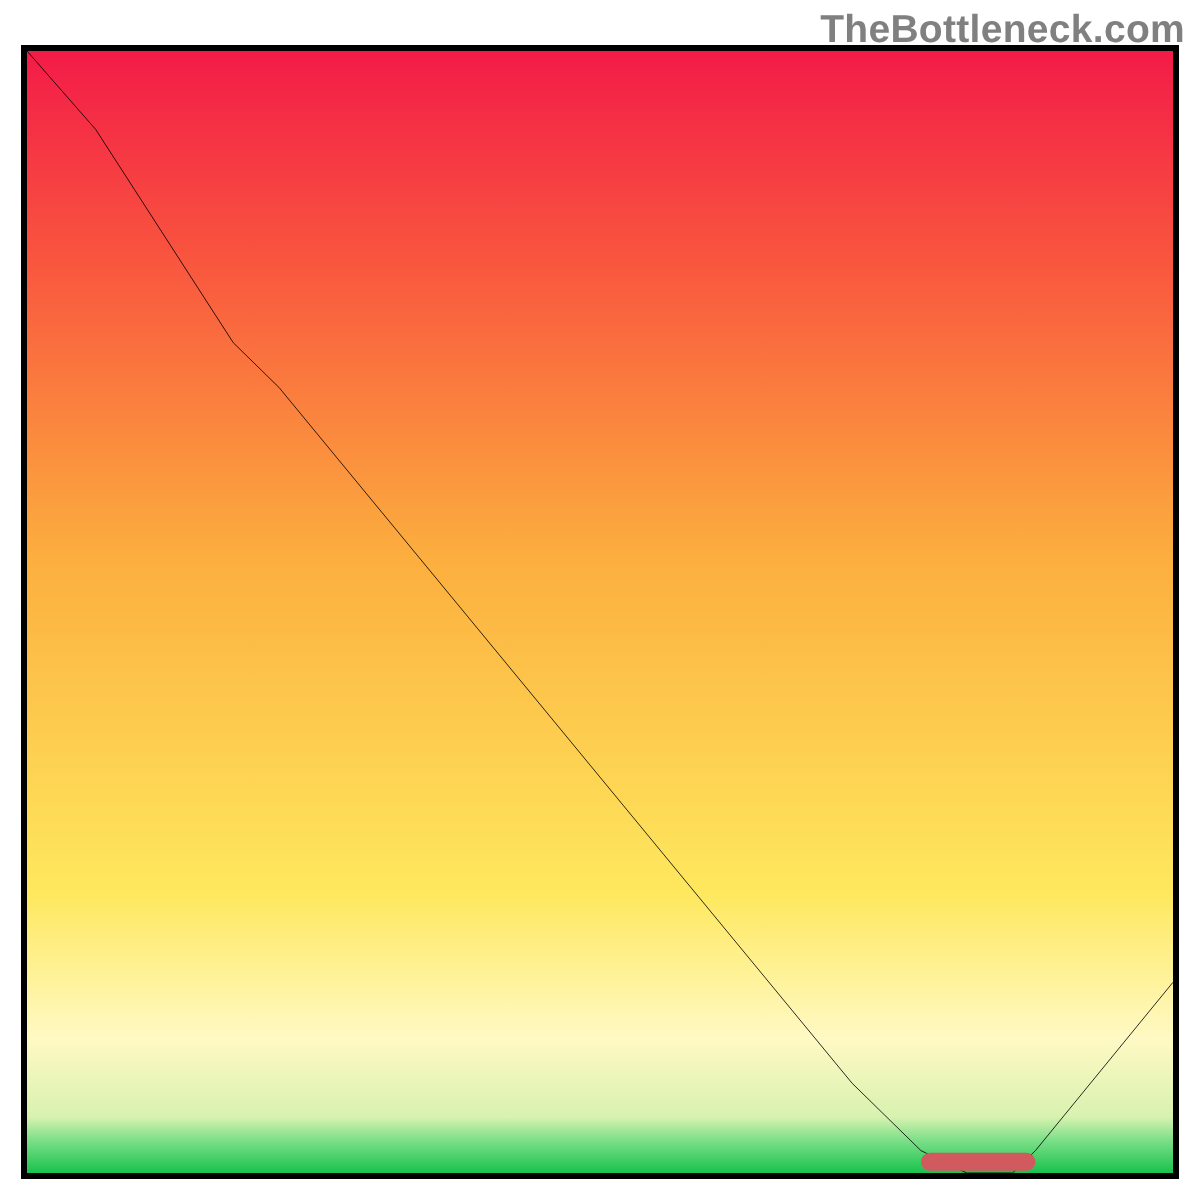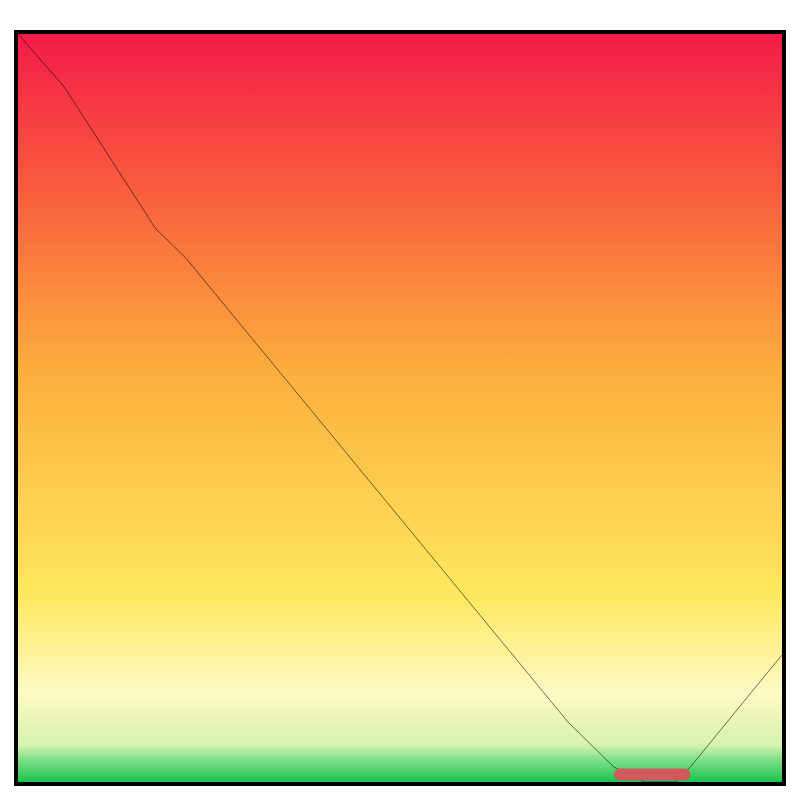--- a/index.html
+++ b/index.html
@@ -41,20 +41,21 @@
     inset: 0;
     width: 100%;
     height: 100%;
     display: block;
   }
 </style>
 </head>
 <body>
 
 <div class="wrap">
+  <div class="watermark">TheBottleneck.com</div>
 
   <div class="plot">
     <svg class="fill" viewBox="0 0 100 100" preserveAspectRatio="none">
       <defs>
         <linearGradient id="bg" x1="0" y1="1" x2="0" y2="0">
             <stop offset="0%" stop-color="#19c24e"></stop>
             <stop offset="3%" stop-color="#7fe08a"></stop>
             <stop offset="5%" stop-color="#d8f2b0"></stop>
             <stop offset="12%" stop-color="#fff9c4"></stop>
             <stop offset="25%" stop-color="#fee85e"></stop>

